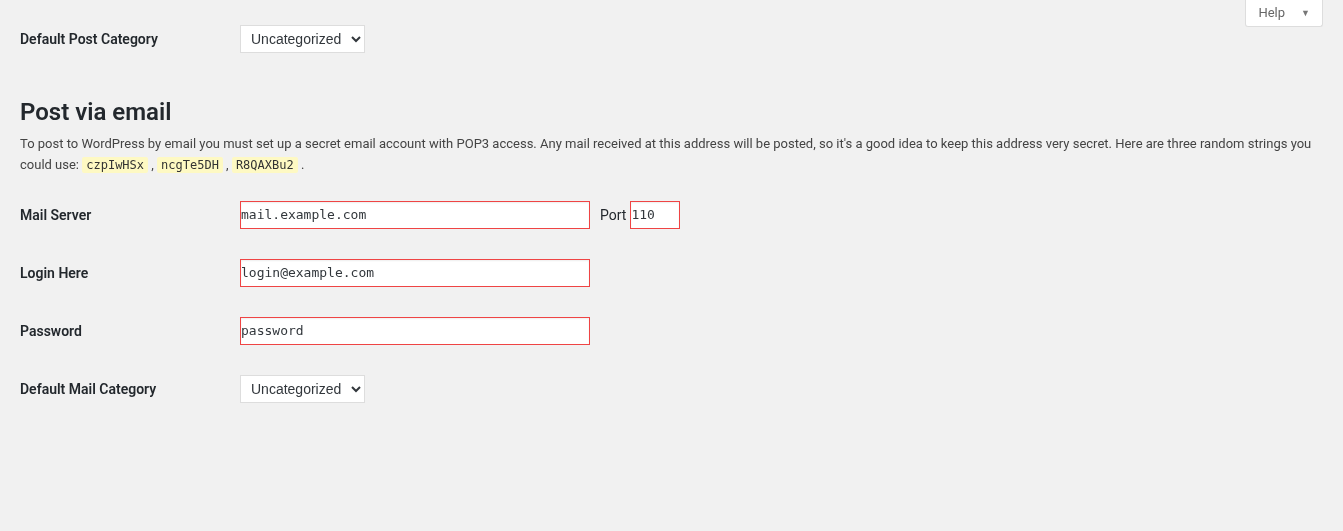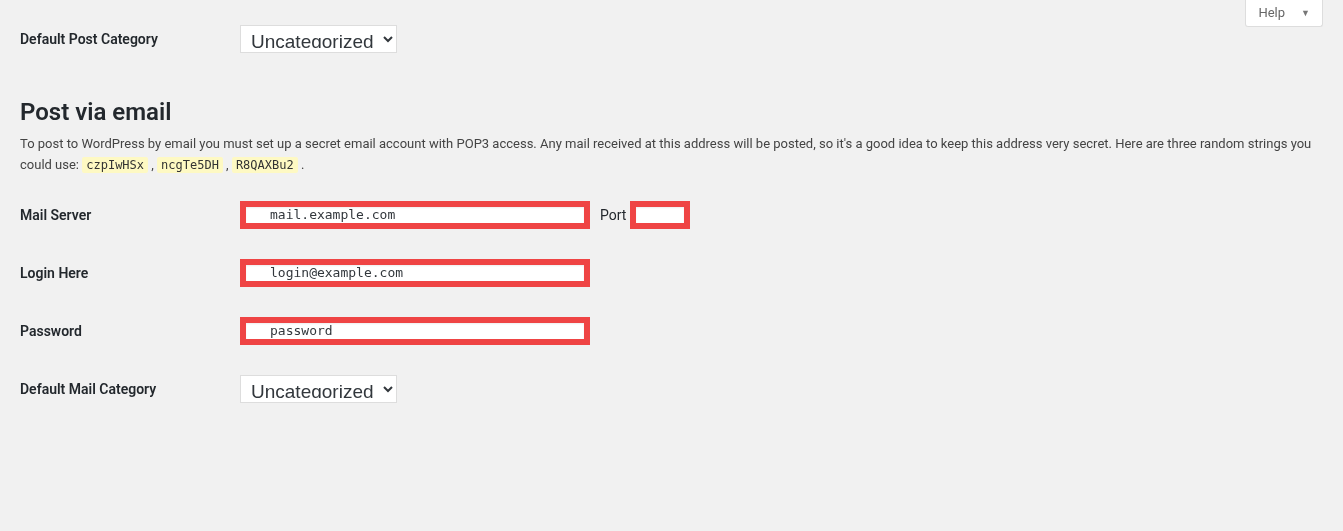--- a/index.html
+++ b/index.html
@@ -67,30 +67,30 @@
     }
     .form-table td {
       padding: 15px 10px 15px 0;
       vertical-align: middle;
     }
     select {
       background: #fff;
       border: 1px solid #ddd;
       border-radius: 0;
       padding: 4px 6px;
-      font-size: 19px;
+      font-size: 14px;
       color: #32373c;
       height: 28px;
       line-height: 1;
     }
     input[type="text"] {
       background: #fff;
-      border: 6px solid #ef4444;
+      border: 1px solid #ef4444;
       box-shadow: inset 0 1px 2px rgba(0,0,0,0.07);
-      padding: 5px 24px;
+      padding: 5px 0;
       font-size: 14px;
       color: #32373c;
       height: 28px;
       line-height: 1;
     }
     input.regular-text {
       width: 350px;
       font-family: Consolas, Monaco, monospace;
       font-size: 13px;
     }

